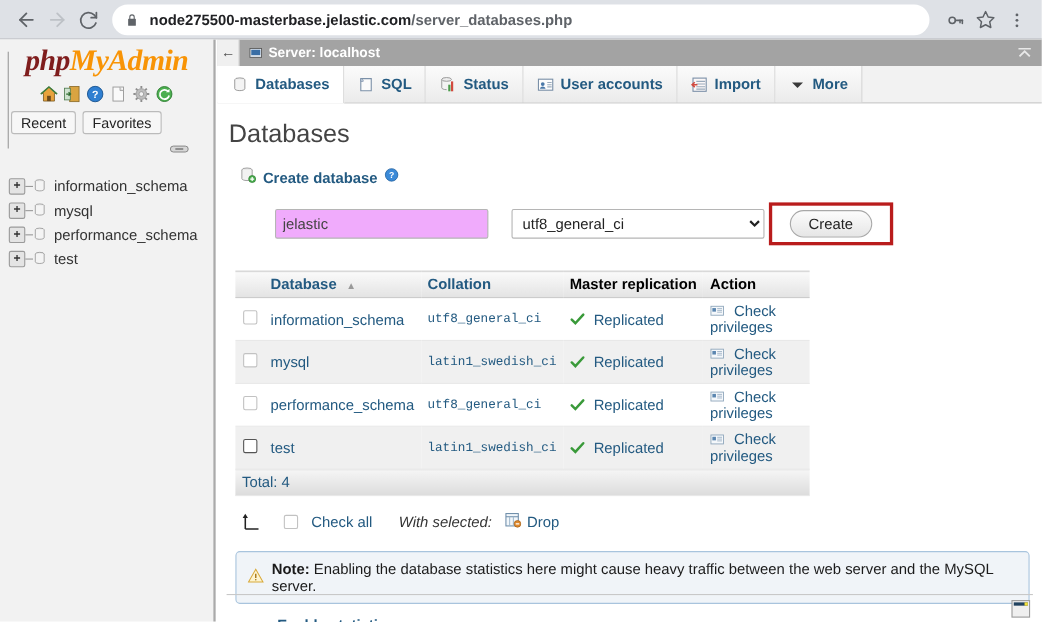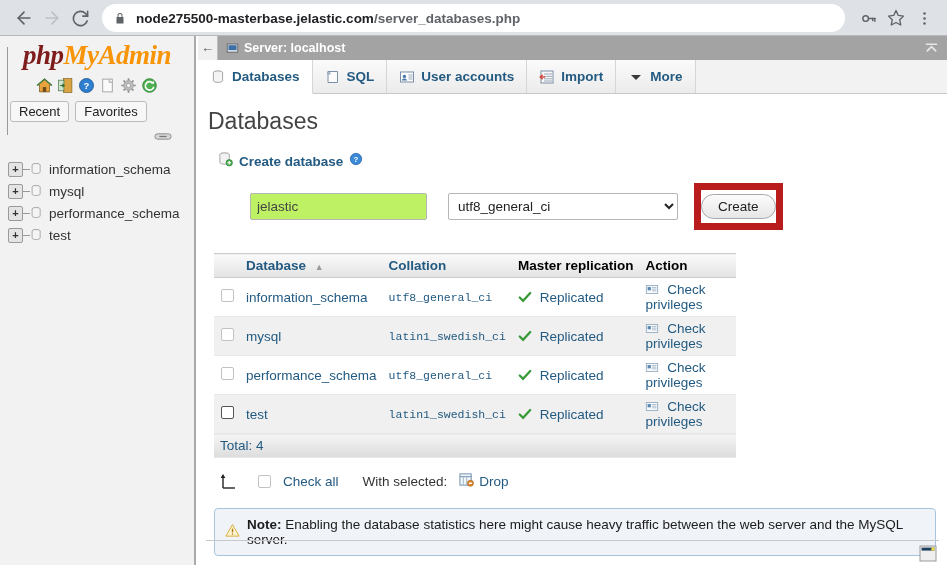--- a/index.html
+++ b/index.html
@@ -143,34 +143,34 @@
   h1.page-title {
     font-size: 23px; font-weight: normal; color: #444;
     margin: 6px 0 16px 2px; font-family: "Liberation Sans", sans-serif;
   }
   .create-db-head {
     display: flex; align-items: center; gap: 6px; margin: 0 0 12px 12px;
   }
   .create-db-head .label { font-size: 13.5px; font-weight: bold; color: #235a81; }
   .create-form { display: flex; align-items: center; gap: 0; margin-left: 44px; }
   .db-name-input {
-    width: 177px; height: 27px; padding: 2px 6px;
+    width: 194px; height: 27px; padding: 2px 6px;
     border: 1px solid #b5b5b5; border-radius: 2px;
-    font-size: 13.5px; color: #444; background: #bef264;
+    font-size: 13.5px; color: #444; background: #f0abfc;
     font-family: "Liberation Sans", sans-serif;
   }
   .collation-select {
     width: 230px; height: 27px; margin-left: 21px;
     border: 1px solid #b5b5b5; border-radius: 2px;
     background: #fff; font-size: 13.5px; color: #222;
     padding: 0 5px;
     font-family: "Liberation Sans", sans-serif;
   }
   .create-btn-wrap {
-    margin-left: 16px; border: 7px solid #b91c1c; padding: 4px 0;
+    margin-left: 4px; border: 3px solid #b91c1c; padding: 4px 16px;
     display: inline-flex;
   }
   .create-btn {
     background: linear-gradient(#fcfcfc, #e6e6e6);
     border: 1px solid #a8a8a8; border-radius: 14px;
     padding: 4px 16px; font-size: 13.5px; color: #222;
     font-family: "Liberation Sans", sans-serif;
   }
 
   
@@ -204,21 +204,21 @@
     border-top: 1px solid #bbb; border-bottom: 1px solid #bbb;
     font-weight: normal; color: #000;
   }
 
   .withselected {
     display: flex; align-items: center; gap: 12px;
     margin: 14px 0 0 14px; font-size: 13.5px;
   }
   .withselected .arrow-ic { width: 26px; height: 18px; }
   .withselected .checkall-label { color: #235a81; font-weight: normal; }
-  .withselected .ws-label { color: #333; margin-left: 12px; }
+  .withselected .ws-label { font-style: italic; color: #333; margin-left: 12px; }
   .withselected .drop-link { color: #235a81; display: flex; align-items: center; gap: 5px; }
 
   .note-box {
     margin: 18px 0 0 8px; width: 722px;
     background: #f0f4f8; border: 1px solid #a8c4dd; border-radius: 4px;
     padding: 8px 10px;
     display: flex; align-items: center; gap: 7px;
     font-size: 13.5px; color: #1b1b1b;
   }
   .note-box b { font-weight: bold; }
@@ -442,20 +442,31 @@
         <span>Databases</span>
       </div>
       <div class="tab">
         <span class="tic">
           <svg viewBox="0 0 16 16" width="16" height="16">
               <path d="M3 2.5h9.5v11H3z" fill="#fbfbfb" stroke="#7b90a8" stroke-width="1"></path>
               <path d="M3 2.5c1.8 0 2.2 1.4 2.2 2.4H3z" fill="#dce6f1" stroke="#7b90a8" stroke-width=".8"></path>
             </svg>
         </span>
         <span>SQL</span>
+      </div>
+      <div class="tab">
+        <span class="tic">
+          <svg viewBox="0 0 16 16" width="16" height="16">
+              <ellipse cx="7" cy="3.2" rx="4.4" ry="1.7" fill="#ededed" stroke="#8f8f8f" stroke-width=".8"></ellipse>
+              <path d="M2.6 3.2v7.6c0 .95 1.97 1.7 4.4 1.7" fill="#f4f4f4" stroke="#8f8f8f" stroke-width=".8"></path>
+              <rect x="8.5" y="8" width="2" height="6" fill="#4b9b4b"></rect>
+              <rect x="11" y="5" width="2" height="9" fill="#d14a3f"></rect>
+            </svg>
+        </span>
+        <span>Status</span>
       </div>
       <div class="tab">
         <span class="tic">
           <svg viewBox="0 0 16 16" width="16" height="16">
               <rect x="1.5" y="3" width="13" height="10" fill="#fcfcfc" stroke="#7b90a8" stroke-width="1"></rect>
               <circle cx="5.4" cy="7.4" r="1.7" fill="#4a78a8"></circle>
               <path d="M2.8 11.6c.4-1.4 1.5-2 2.6-2s2.2.6 2.6 2z" fill="#4a78a8"></path>
               <path d="M9.5 6h4M9.5 8h4M9.5 10h4" stroke="#9aaabb" stroke-width="1"></path>
             </svg>
         </span>

